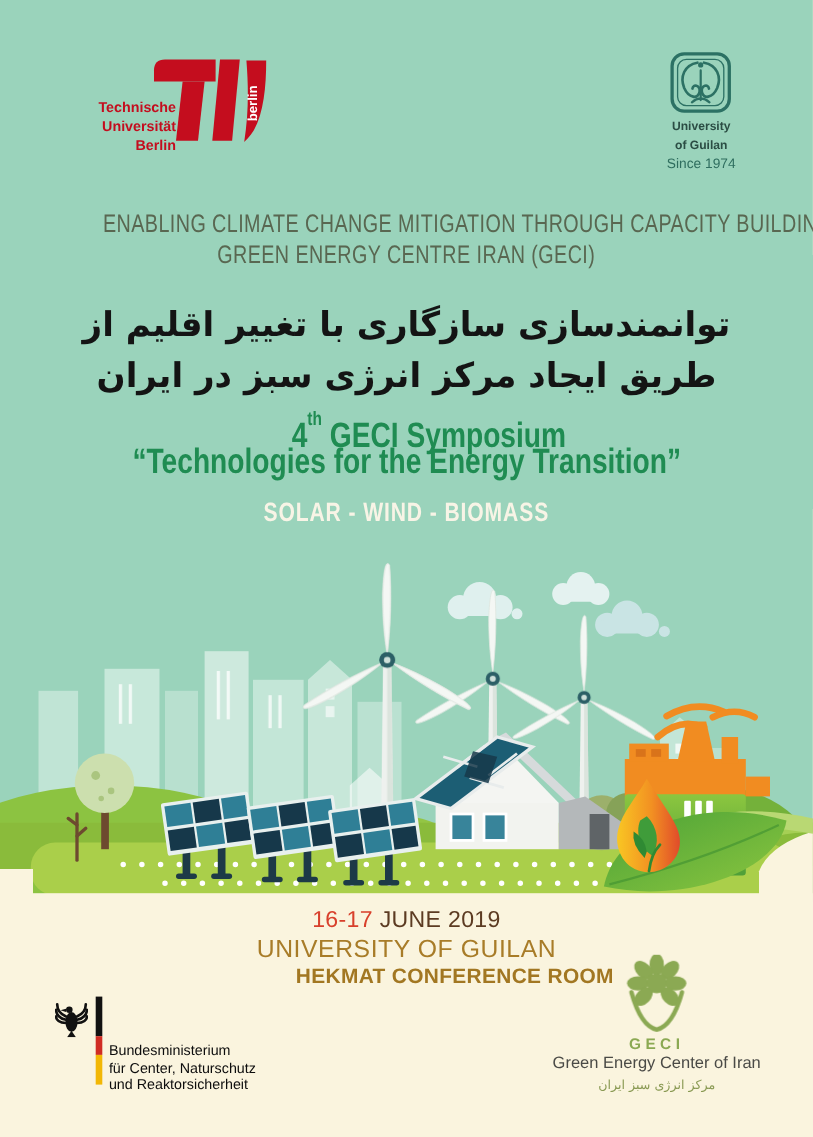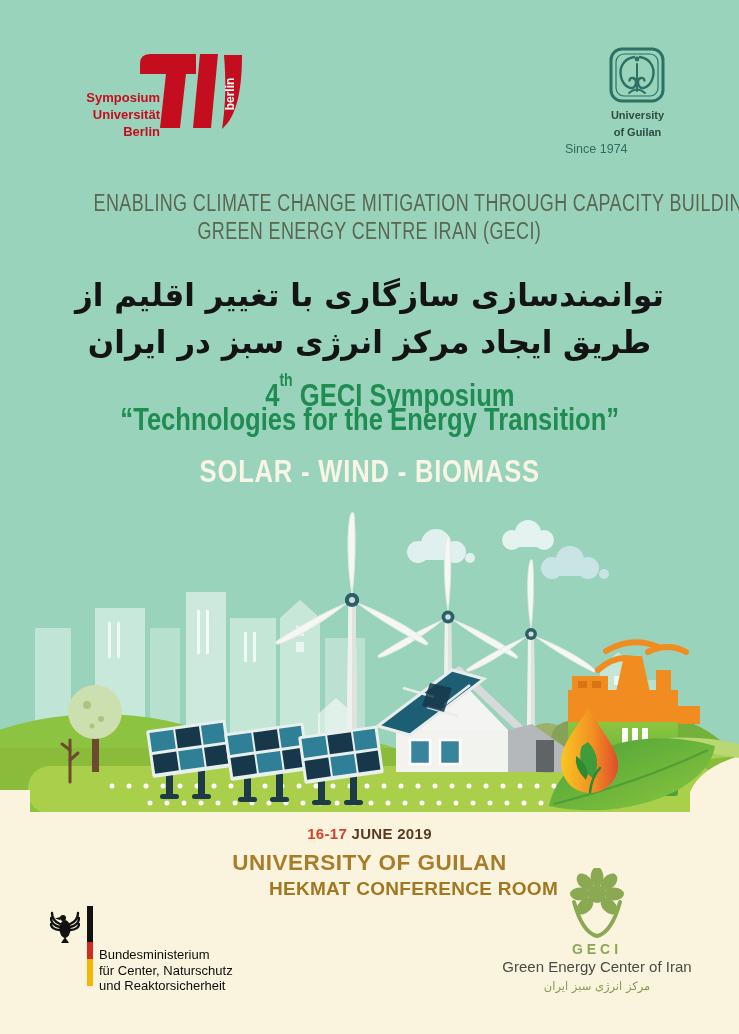--- a/index.html
+++ b/index.html
@@ -14,40 +14,40 @@
   .cond{display:inline-block;transform:scaleX(.78);transform-origin:50% 50%;white-space:nowrap;}
   .condb{display:inline-block;transform:scaleX(.8);transform-origin:50% 50%;white-space:nowrap;font-weight:bold;}
 
   
   .tub-text{left:48px;top:89px;width:112px;text-align:right;color:#c40d1e;
     font-size:13px;font-weight:bold;line-height:17px;}
   .tub-mark{left:138px;top:52px;}
   .guilan-emblem{left:608px;top:46px;}
   .guilan-name{left:565px;top:107px;width:145px;text-align:center;color:#2b4d44;
     font-weight:bold;font-size:11px;line-height:17px;}
-  .guilan-since{left:565px;top:142px;width:145px;color:#2f6e5f;font-size:12.5px;}
+  .guilan-since{left:565px;top:142px;width:145px;text-align:center;color:#2f6e5f;font-size:12.5px;}
 
   
   .en-head{color:#596751;font-size:23px;letter-spacing:.5px;font-weight:400;}
   .en1{top:190px;} .en2{top:218px;}
   .fa-head{color:#141414;font-size:31px;font-weight:bold;direction:rtl;
     font-family:"DejaVu Sans",sans-serif;margin-top:20px;}
   .fa1{top:257px;} .fa2{top:304px;}
   .symp{top:377px;color:#1f8c52;font-size:32px;margin-left:20px;}
   .symp sup{font-size:55%;position:relative;top:-.45em;}
   .subt{top:401px;color:#1f8c52;font-size:32px;}
-  .topics{top:453px;color:#f8f4e6;font-size:32px;letter-spacing:1px;}
+  .topics{top:453px;color:#f8f4e6;font-size:24px;letter-spacing:1px;}
 
   
   .illu{top:500px;left:0;width:739px;height:320px;}
 
   
-  .evdate{top:825px;font-size:15px;font-weight:bold;letter-spacing:.3px;color:#5c3b22;}
+  .evdate{top:825px;font-size:21px;font-weight:normal;letter-spacing:.3px;color:#5c3b22;}
   .evdate .days{color:#d8402c;}
-  .evvenue{top:850px;font-size:22.5px;font-weight:bold;letter-spacing:.5px;color:#a87c28;}
+  .evvenue{top:850px;font-size:22.5px;font-weight:normal;letter-spacing:.5px;color:#a87c28;}
   .evroom{top:878px;font-size:19px;font-weight:bold;letter-spacing:.3px;color:#a27722;padding-left:44px;}
 
   
   .bmu-eagle{left:50px;top:909px;}
   .bmu-stripe{left:87px;top:906px;width:6px;height:80px;}
   .bmu-stripe .s1{height:36px;background:#111;}
   .bmu-stripe .s2{height:17px;background:#d02c24;}
   .bmu-stripe .s3{height:27px;background:#f2b705;}
   .bmu-text{left:99px;top:911px;width:180px;color:#0d0d0d;font-size:13px;line-height:15.5px;}
   .bmu-text .b{font-weight:normal;margin-top:36px;}
@@ -57,21 +57,21 @@
   .geci-name{left:477px;top:958px;width:240px;text-align:center;color:#4a4a46;font-size:15px;}
   .geci-fa{left:477px;top:979px;width:240px;text-align:center;color:#8a9a54;font-size:11.5px;
     direction:rtl;font-family:"DejaVu Sans",sans-serif;}
 </style>
 </head>
 <body>
 
 <div class="abs teal-bg"></div>
 
 <div class="abs tub-text">
-  <div>Symposium</div>
+  <div>Technische</div>
   <div>Universität</div>
   <div>Berlin</div>
 </div>
 <svg class="abs tub-mark" width="106" height="78" viewBox="0 0 106 78">
   <path fill="#c40d1e" d="M12,2 H58 V22 H2 V12 Q2,2 12,2 Z"></path>
   <polygon fill="#c40d1e" points="28,22 48,22 42,76 22,76"></polygon>
   <polygon fill="#c40d1e" points="62,2 80,2 73,76 55,76"></polygon>
   <path fill="#c40d1e" d="M86,3 C88,28 88,52 84,77 C100,64 104,34 104,3 Z"></path>
   <text transform="translate(96,42) rotate(-90)" fill="#ffffff" font-size="12" font-weight="bold" text-anchor="middle" font-family="Liberation Sans, sans-serif">berlin</text>
 </svg>

